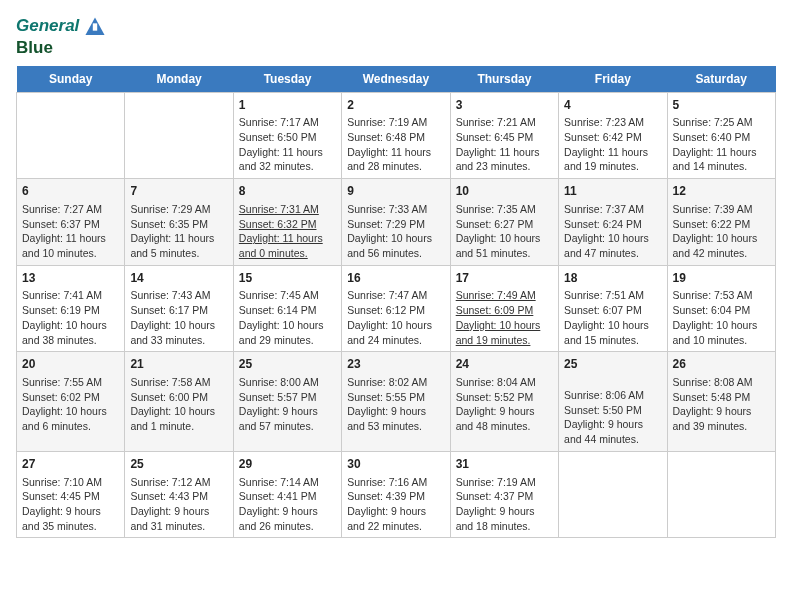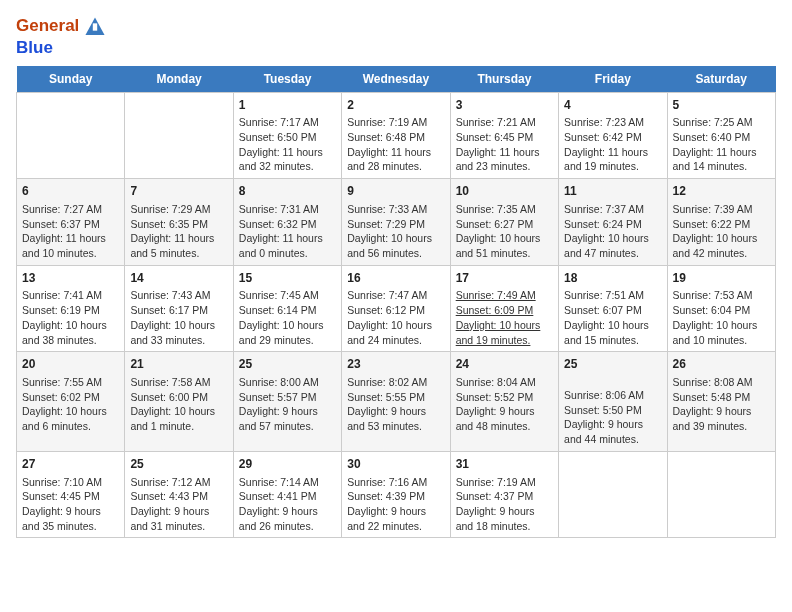--- a/index.html
+++ b/index.html
@@ -77,27 +77,27 @@
       line-height: 1.4;
     }
   </style>
 </head>
 <body>
 
 <div class="header-area">
   <div class="logo">
     <div>
       <div style="font-size:17px; font-weight:bold; color:#333; line-height:1.15;">
-        <span style="color:#c2410c;">General</span>
+        <span style="color:#0f766e;font-style:italic;">General</span>
         <svg style="display:inline-block; vertical-align:middle; width:22px; height:22px;" viewBox="0 0 30 30">
           <polygon points="15,2 28,26 2,26" fill="#3a7abf"></polygon>
           <rect x="12" y="10" width="6" height="10" fill="#fff"></rect>
         </svg>
       </div>
-      <div style="font-size:17px; font-weight:bold; color:#1d4ed8; line-height:1.15;">Blue</div>
+      <div style="font-size:17px; font-weight:bold; color:#14532d; line-height:1.15;">Blue</div>
     </div>
   </div>
   <div class="title-area">
     <div class="month-title"></div>
     <div class="location-title"></div>
   </div>
 </div>
 
 <table>
   <thead>
@@ -161,21 +161,21 @@
         </td>
         <td>
           <span class="day-num">7</span>
           <div class="cell-text" style="white-space: pre-line;">Sunrise: 7:29 AM
 Sunset: 6:35 PM
 Daylight: 11 hours
 and 5 minutes.</div>
         </td>
         <td>
           <span class="day-num">8</span>
-          <div class="cell-text" style="white-space: pre-line;">Sunrise: 7:31 AM
+          <div class="cell-text" style="white-space: pre-line; text-decoration: underline;">Sunrise: 7:31 AM
 Sunset: 6:32 PM
 Daylight: 11 hours
 and 0 minutes.</div>
         </td>
         <td>
           <span class="day-num">9</span>
           <div class="cell-text" style="white-space: pre-line;">Sunrise: 7:33 AM
 Sunset: 7:29 PM
 Daylight: 10 hours
 and 56 minutes.</div>

